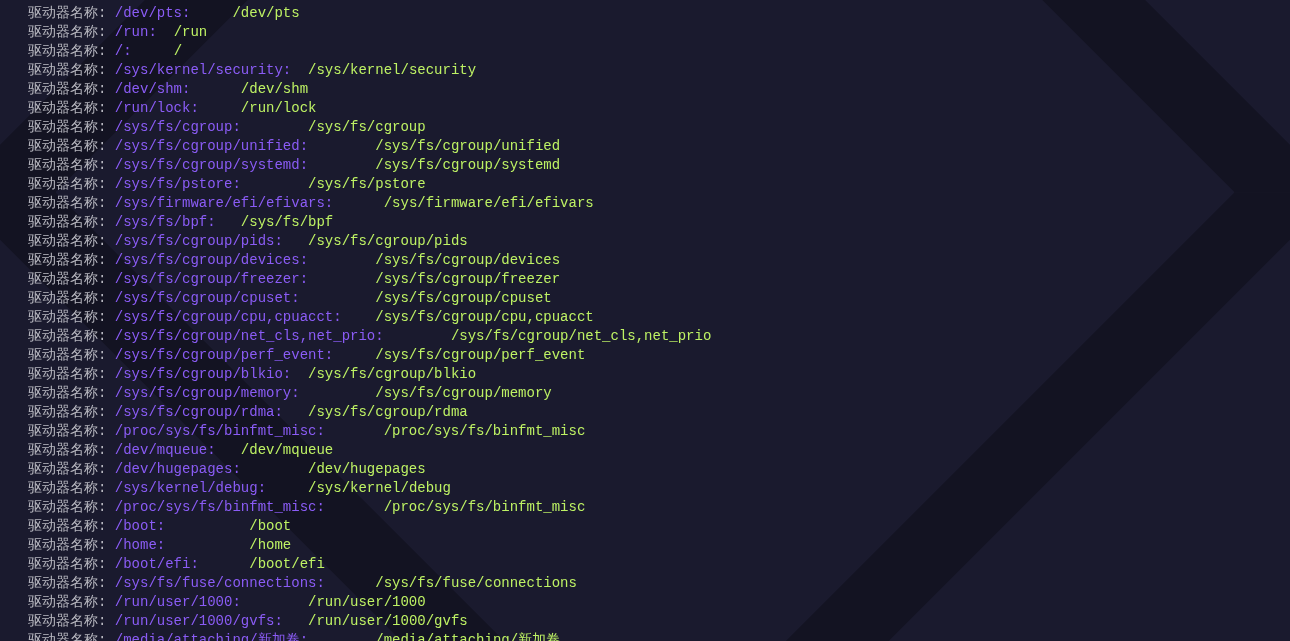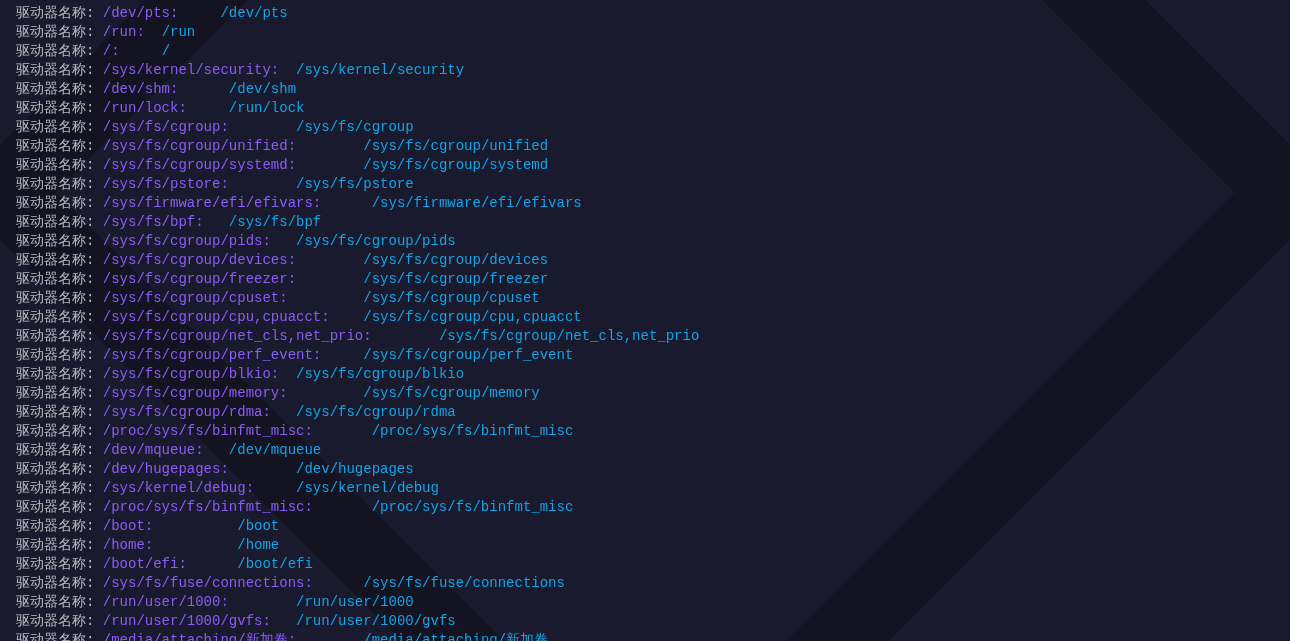--- a/index.html
+++ b/index.html
@@ -38,24 +38,25 @@
     .terminal {
       position: relative;
       z-index: 1;
       white-space: pre;
     }
     .line {
       white-space: pre;
     }
     .label {
       color: #b8b8c0;
+      margin-left: 12px;
     }
     .path1 {
       color: #8b5cf6;
     }
     .path2 {
-      color: #0ea5e9;
+      color: #bef264;
     }
   </style>
 </head>
 <body>
 
 <div class="terminal" id="terminal"><div class="line"><span class="label">驱动器名称:</span><span class="path1"> /dev/pts:</span><span>     </span><span class="path2">/dev/pts</span></div><div class="line"><span class="label">驱动器名称:</span><span class="path1"> /run:</span><span>  </span><span class="path2">/run</span></div><div class="line"><span class="label">驱动器名称:</span><span class="path1"> /:</span><span>     </span><span class="path2">/</span></div><div class="line"><span class="label">驱动器名称:</span><span class="path1"> /sys/kernel/security:</span><span>  </span><span class="path2">/sys/kernel/security</span></div><div class="line"><span class="label">驱动器名称:</span><span class="path1"> /dev/shm:</span><span>      </span><span class="path2">/dev/shm</span></div><div class="line"><span class="label">驱动器名称:</span><span class="path1"> /run/lock:</span><span>     </span><span class="path2">/run/lock</span></div><div class="line"><span class="label">驱动器名称:</span><span class="path1"> /sys/fs/cgroup:</span><span>        </span><span class="path2">/sys/fs/cgroup</span></div><div class="line"><span class="label">驱动器名称:</span><span class="path1"> /sys/fs/cgroup/unified:</span><span>        </span><span class="path2">/sys/fs/cgroup/unified</span></div><div class="line"><span class="label">驱动器名称:</span><span class="path1"> /sys/fs/cgroup/systemd:</span><span>        </span><span class="path2">/sys/fs/cgroup/systemd</span></div><div class="line"><span class="label">驱动器名称:</span><span class="path1"> /sys/fs/pstore:</span><span>        </span><span class="path2">/sys/fs/pstore</span></div><div class="line"><span class="label">驱动器名称:</span><span class="path1"> /sys/firmware/efi/efivars:</span><span>      </span><span class="path2">/sys/firmware/efi/efivars</span></div><div class="line"><span class="label">驱动器名称:</span><span class="path1"> /sys/fs/bpf:</span><span>   </span><span class="path2">/sys/fs/bpf</span></div><div class="line"><span class="label">驱动器名称:</span><span class="path1"> /sys/fs/cgroup/pids:</span><span>   </span><span class="path2">/sys/fs/cgroup/pids</span></div><div class="line"><span class="label">驱动器名称:</span><span class="path1"> /sys/fs/cgroup/devices:</span><span>        </span><span class="path2">/sys/fs/cgroup/devices</span></div><div class="line"><span class="label">驱动器名称:</span><span class="path1"> /sys/fs/cgroup/freezer:</span><span>        </span><span class="path2">/sys/fs/cgroup/freezer</span></div><div class="line"><span class="label">驱动器名称:</span><span class="path1"> /sys/fs/cgroup/cpuset:</span><span>         </span><span class="path2">/sys/fs/cgroup/cpuset</span></div><div class="line"><span class="label">驱动器名称:</span><span class="path1"> /sys/fs/cgroup/cpu,cpuacct:</span><span>    </span><span class="path2">/sys/fs/cgroup/cpu,cpuacct</span></div><div class="line"><span class="label">驱动器名称:</span><span class="path1"> /sys/fs/cgroup/net_cls,net_prio:</span><span>        </span><span class="path2">/sys/fs/cgroup/net_cls,net_prio</span></div><div class="line"><span class="label">驱动器名称:</span><span class="path1"> /sys/fs/cgroup/perf_event:</span><span>     </span><span class="path2">/sys/fs/cgroup/perf_event</span></div><div class="line"><span class="label">驱动器名称:</span><span class="path1"> /sys/fs/cgroup/blkio:</span><span>  </span><span class="path2">/sys/fs/cgroup/blkio</span></div><div class="line"><span class="label">驱动器名称:</span><span class="path1"> /sys/fs/cgroup/memory:</span><span>         </span><span class="path2">/sys/fs/cgroup/memory</span></div><div class="line"><span class="label">驱动器名称:</span><span class="path1"> /sys/fs/cgroup/rdma:</span><span>   </span><span class="path2">/sys/fs/cgroup/rdma</span></div><div class="line"><span class="label">驱动器名称:</span><span class="path1"> /proc/sys/fs/binfmt_misc:</span><span>       </span><span class="path2">/proc/sys/fs/binfmt_misc</span></div><div class="line"><span class="label">驱动器名称:</span><span class="path1"> /dev/mqueue:</span><span>   </span><span class="path2">/dev/mqueue</span></div><div class="line"><span class="label">驱动器名称:</span><span class="path1"> /dev/hugepages:</span><span>        </span><span class="path2">/dev/hugepages</span></div><div class="line"><span class="label">驱动器名称:</span><span class="path1"> /sys/kernel/debug:</span><span>     </span><span class="path2">/sys/kernel/debug</span></div><div class="line"><span class="label">驱动器名称:</span><span class="path1"> /proc/sys/fs/binfmt_misc:</span><span>       </span><span class="path2">/proc/sys/fs/binfmt_misc</span></div><div class="line"><span class="label">驱动器名称:</span><span class="path1"> /boot:</span><span>          </span><span class="path2">/boot</span></div><div class="line"><span class="label">驱动器名称:</span><span class="path1"> /home:</span><span>          </span><span class="path2">/home</span></div><div class="line"><span class="label">驱动器名称:</span><span class="path1"> /boot/efi:</span><span>      </span><span class="path2">/boot/efi</span></div><div class="line"><span class="label">驱动器名称:</span><span class="path1"> /sys/fs/fuse/connections:</span><span>      </span><span class="path2">/sys/fs/fuse/connections</span></div><div class="line"><span class="label">驱动器名称:</span><span class="path1"> /run/user/1000:</span><span>        </span><span class="path2">/run/user/1000</span></div><div class="line"><span class="label">驱动器名称:</span><span class="path1"> /run/user/1000/gvfs:</span><span>   </span><span class="path2">/run/user/1000/gvfs</span></div><div class="line"><span class="label">驱动器名称:</span><span class="path1"> /media/attaching/新加卷:</span><span>        </span><span class="path2">/media/attaching/新加卷</span></div></div>
 
 </body></html>

